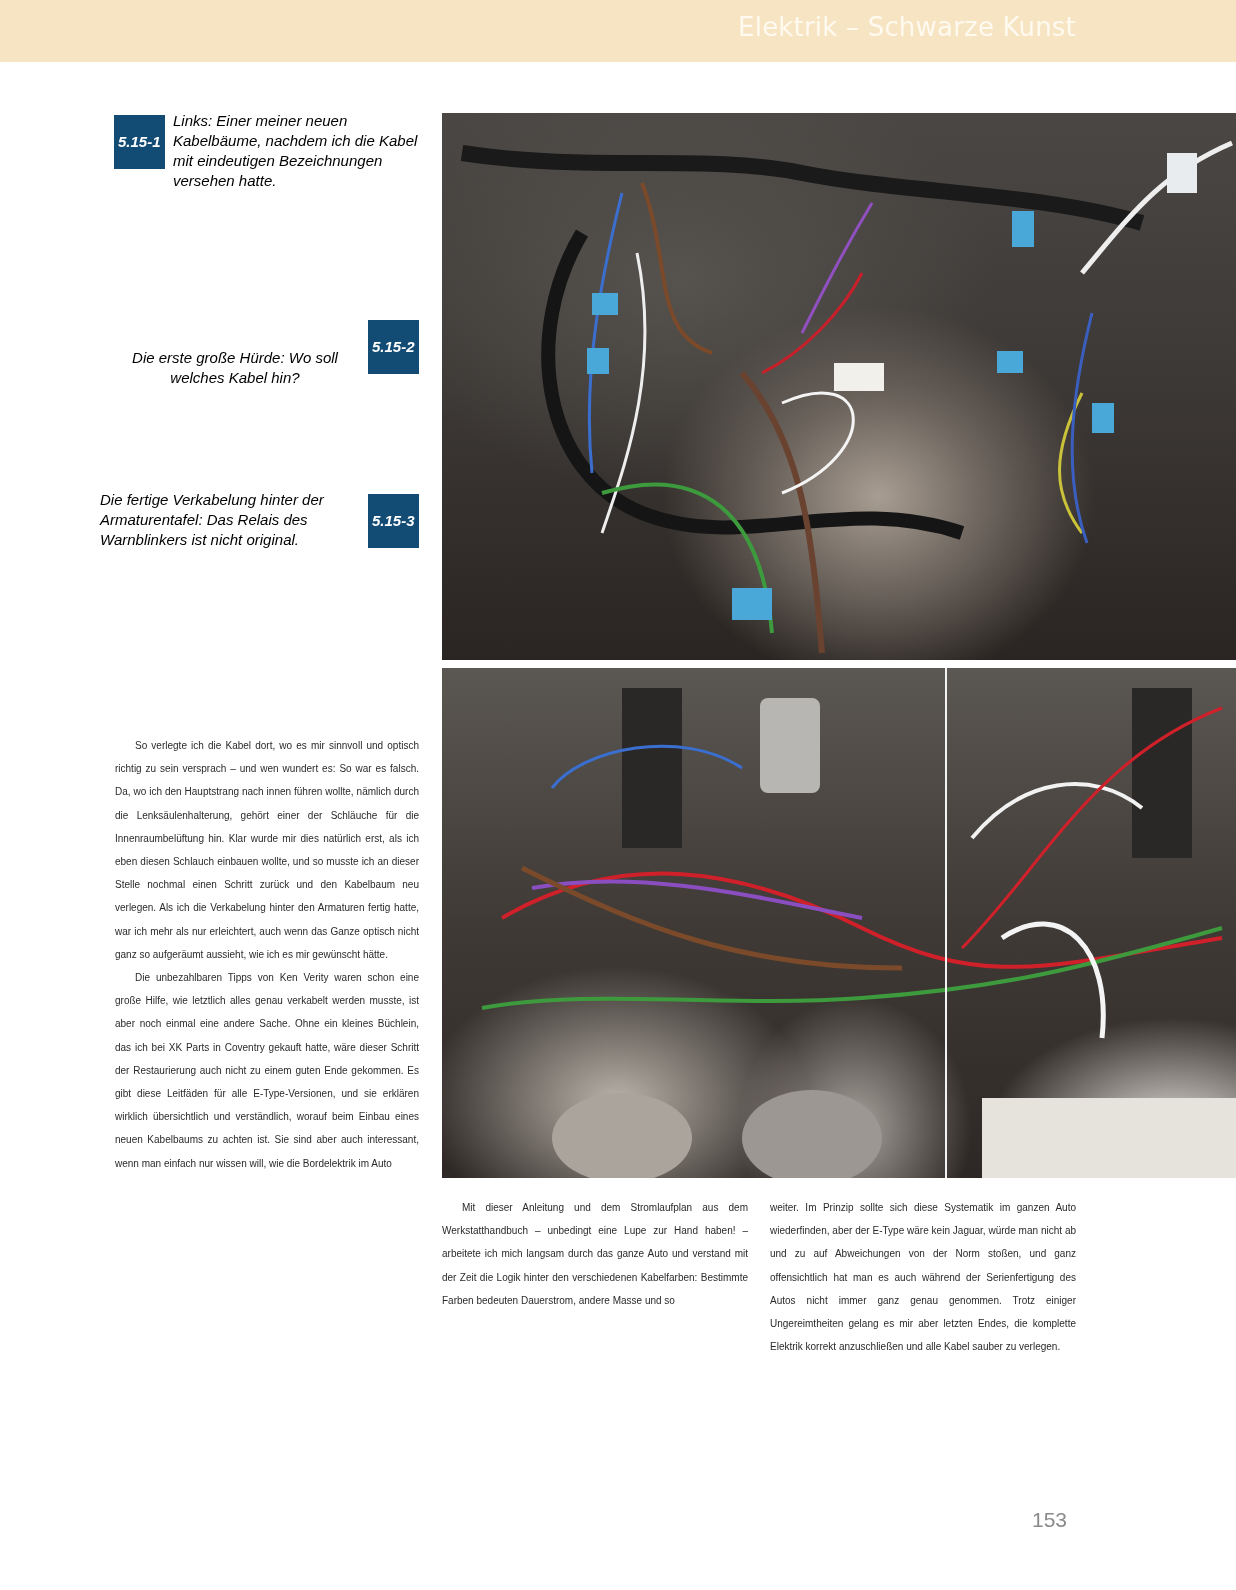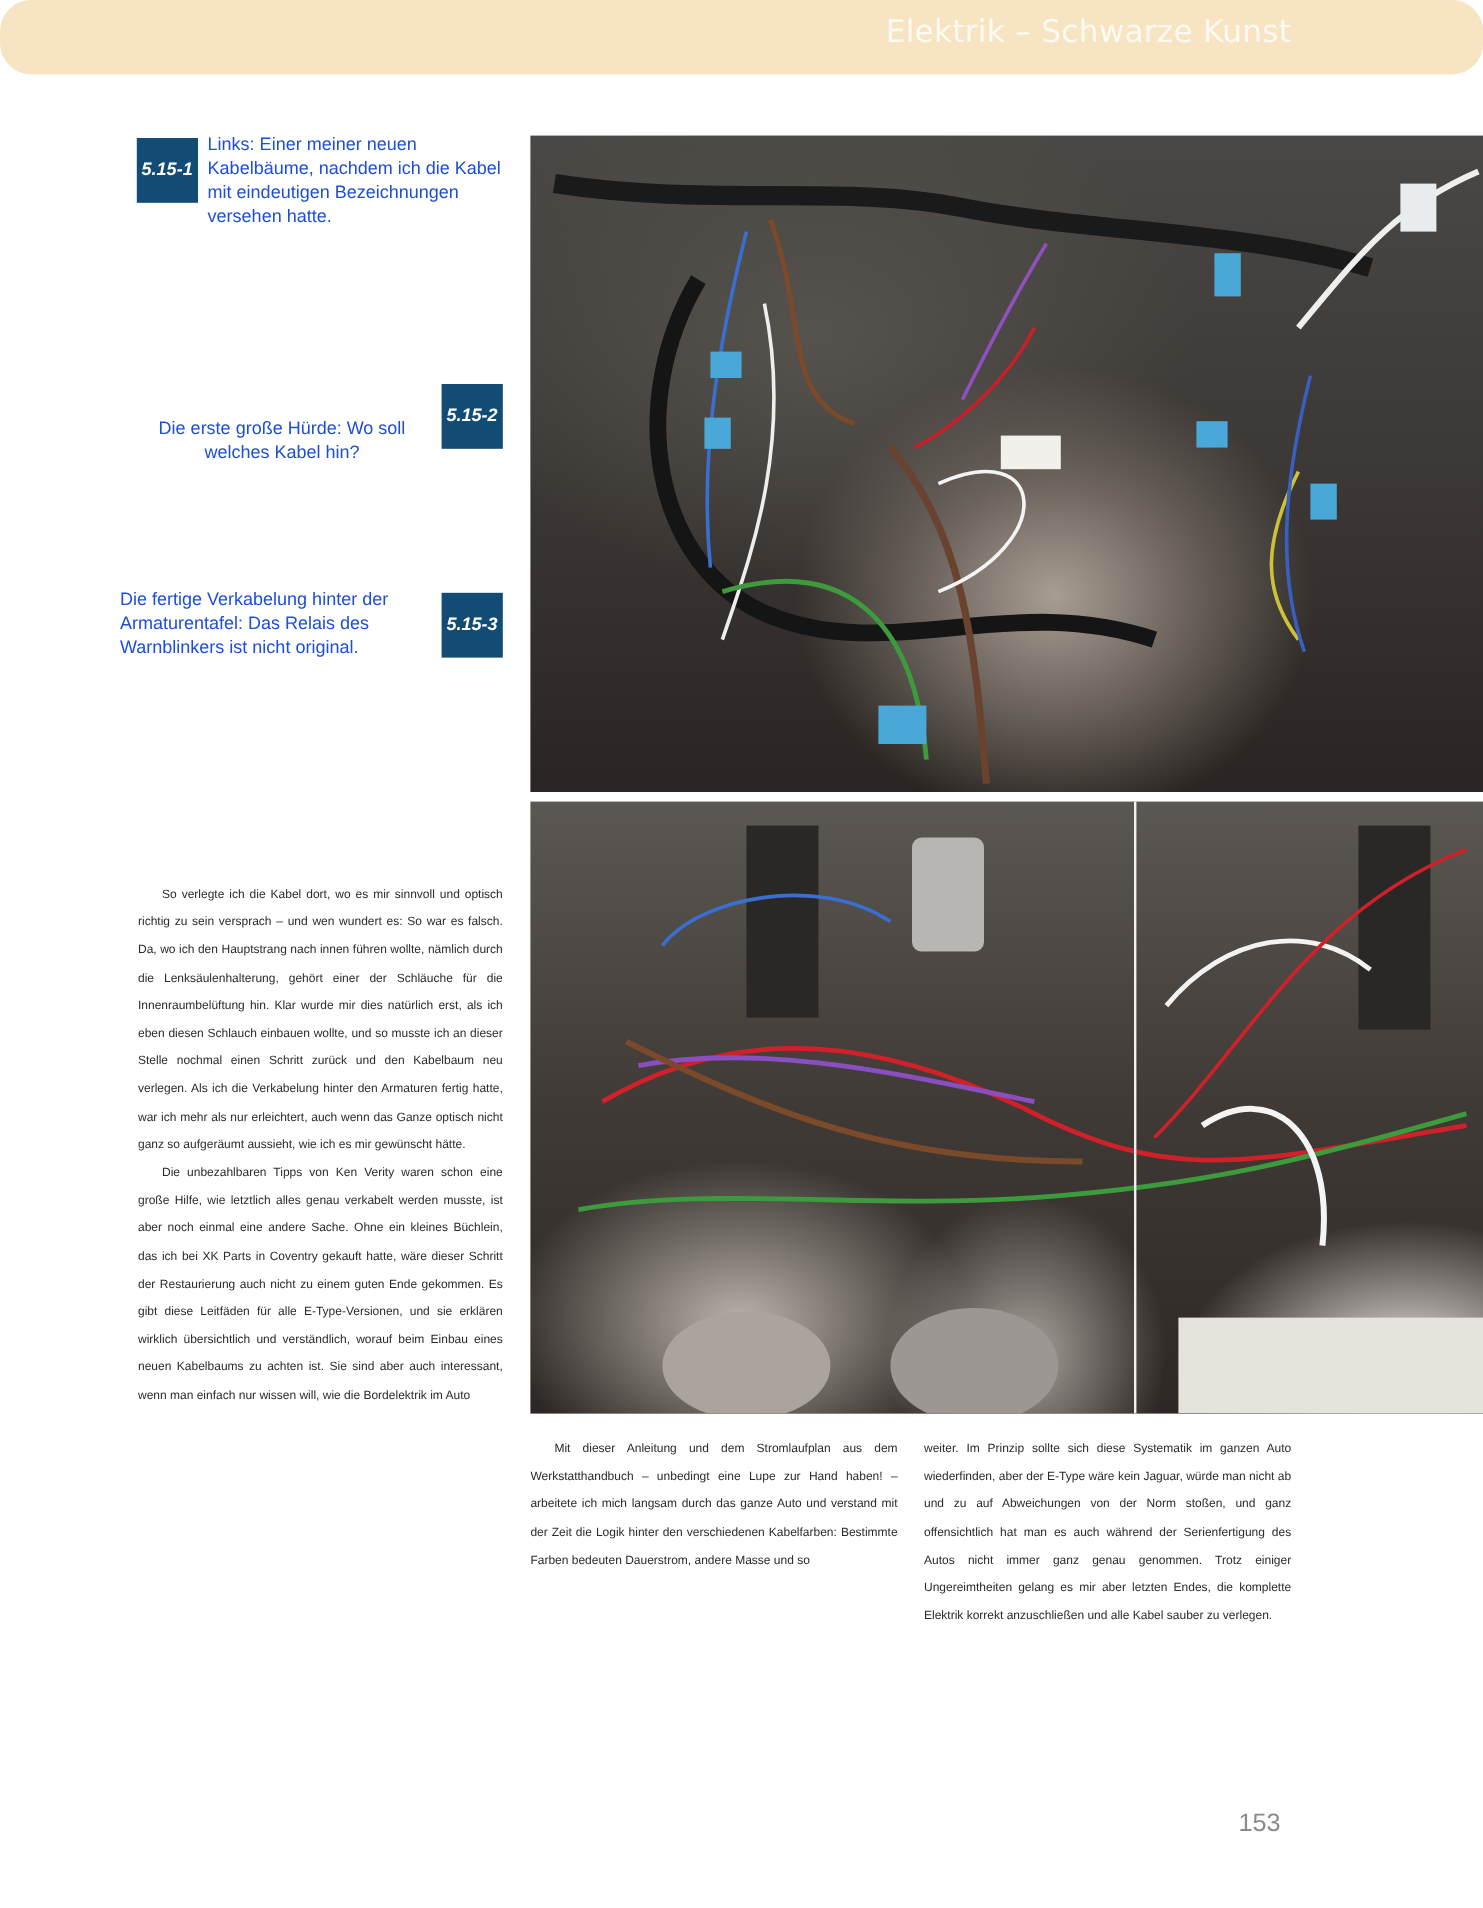--- a/index.html
+++ b/index.html
@@ -1,19 +1,19 @@
 <!DOCTYPE html>
 <html><head>
 <meta charset="utf-8">
 <style>
   html, body { margin:0; padding:0; background:#ffffff; }
   body { width:1236px; height:1590px; position:relative; overflow:hidden; font-family:"Liberation Sans", sans-serif; }
-  .header { position:absolute; left:0; top:0; width:1236px; height:62px; background:#f6e4c3;border-radius:26px; }
+  .header { position:absolute; left:0; top:0; width:1236px; height:62px; background:#f6e4c3; }
   .header-title { position:absolute; right:160px; top:12px; color:#fffaf0; font-size:26px; font-family:"DejaVu Sans", sans-serif; letter-spacing:0.2px; }
-  .caption { position:absolute; color:#1d4ed8; font-size:15px; line-height:20px; }
+  .caption { position:absolute; font-style:italic; color:#000000; font-size:15px; line-height:20px; }
   .badge { display:inline-block; background:#124b73; color:#ffffff; font-weight:bold; font-style:italic; font-size:15px; padding:18px 4px; line-height:18px; }
   .cap1-badge { position:absolute; left:114px; top:115px; }
   .cap1-text { left:173px; top:111px; width:250px; }
   .cap2-badge { position:absolute; left:368px; top:320px; }
   .cap2-text { left:110px; top:317px; width:250px; text-align:center;margin-top:31px; }
   .cap3-badge { position:absolute; left:368px; top:494px; }
   .cap3-text { left:100px; top:490px; width:260px; text-align:left; }
   .photo { position:absolute; overflow:hidden; }
   .photo1 { left:442px; top:113px; width:794px; height:547px; background:
       radial-gradient(ellipse at 55% 70%, #a89d92 0%, #6a625b 18%, transparent 35%),

